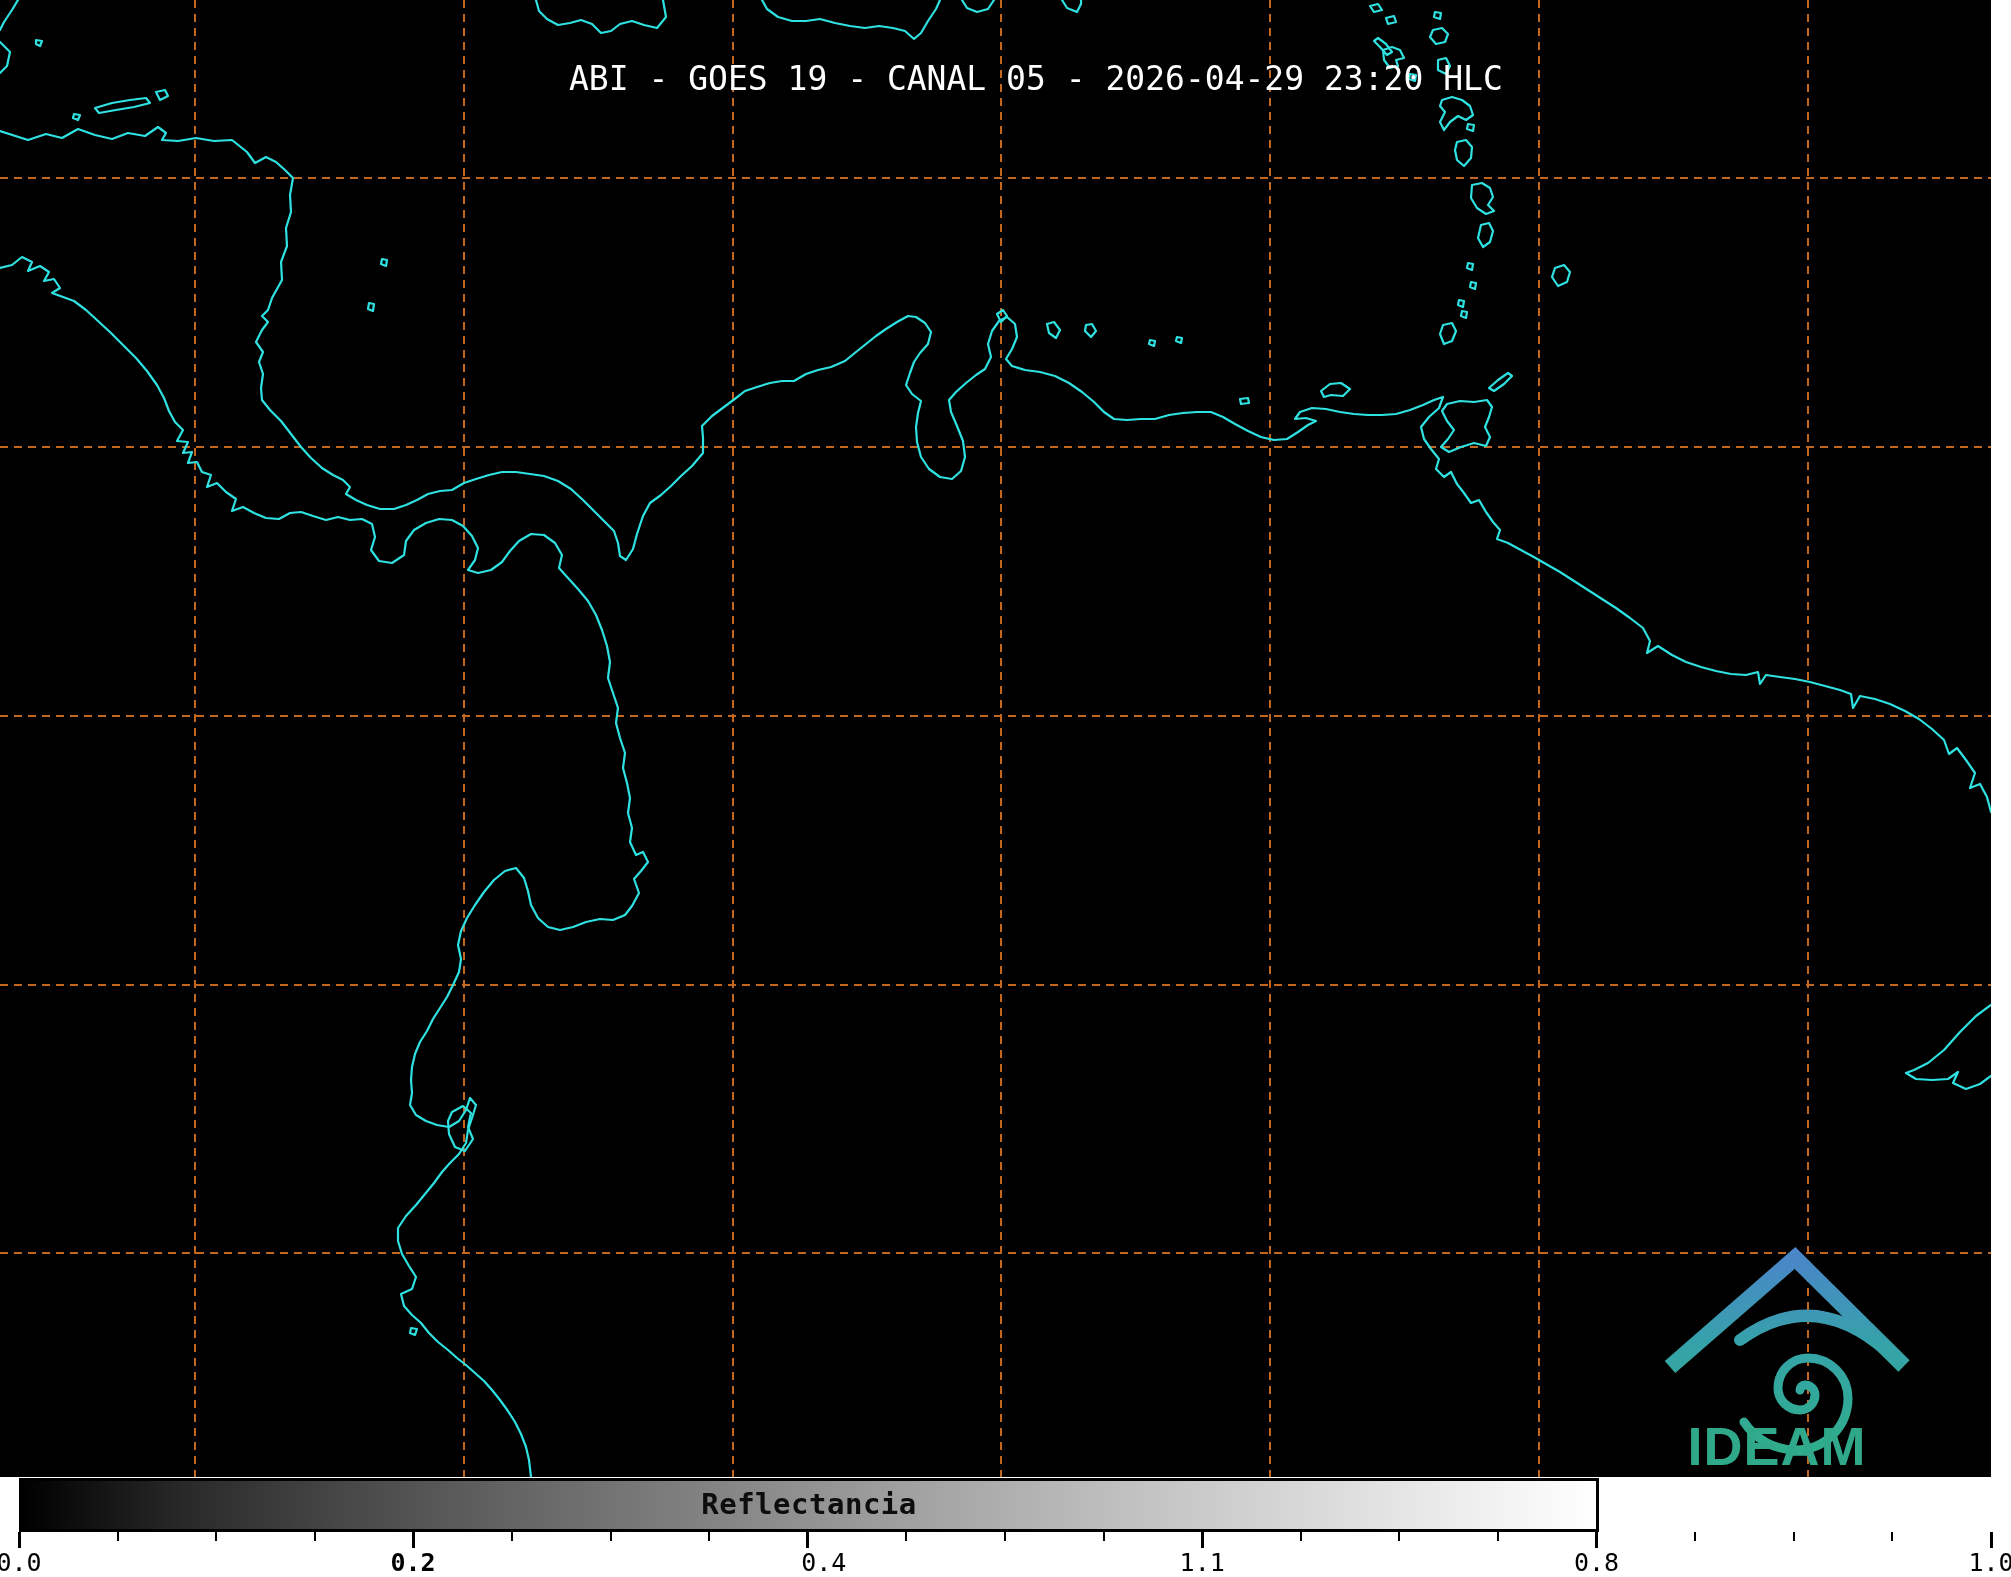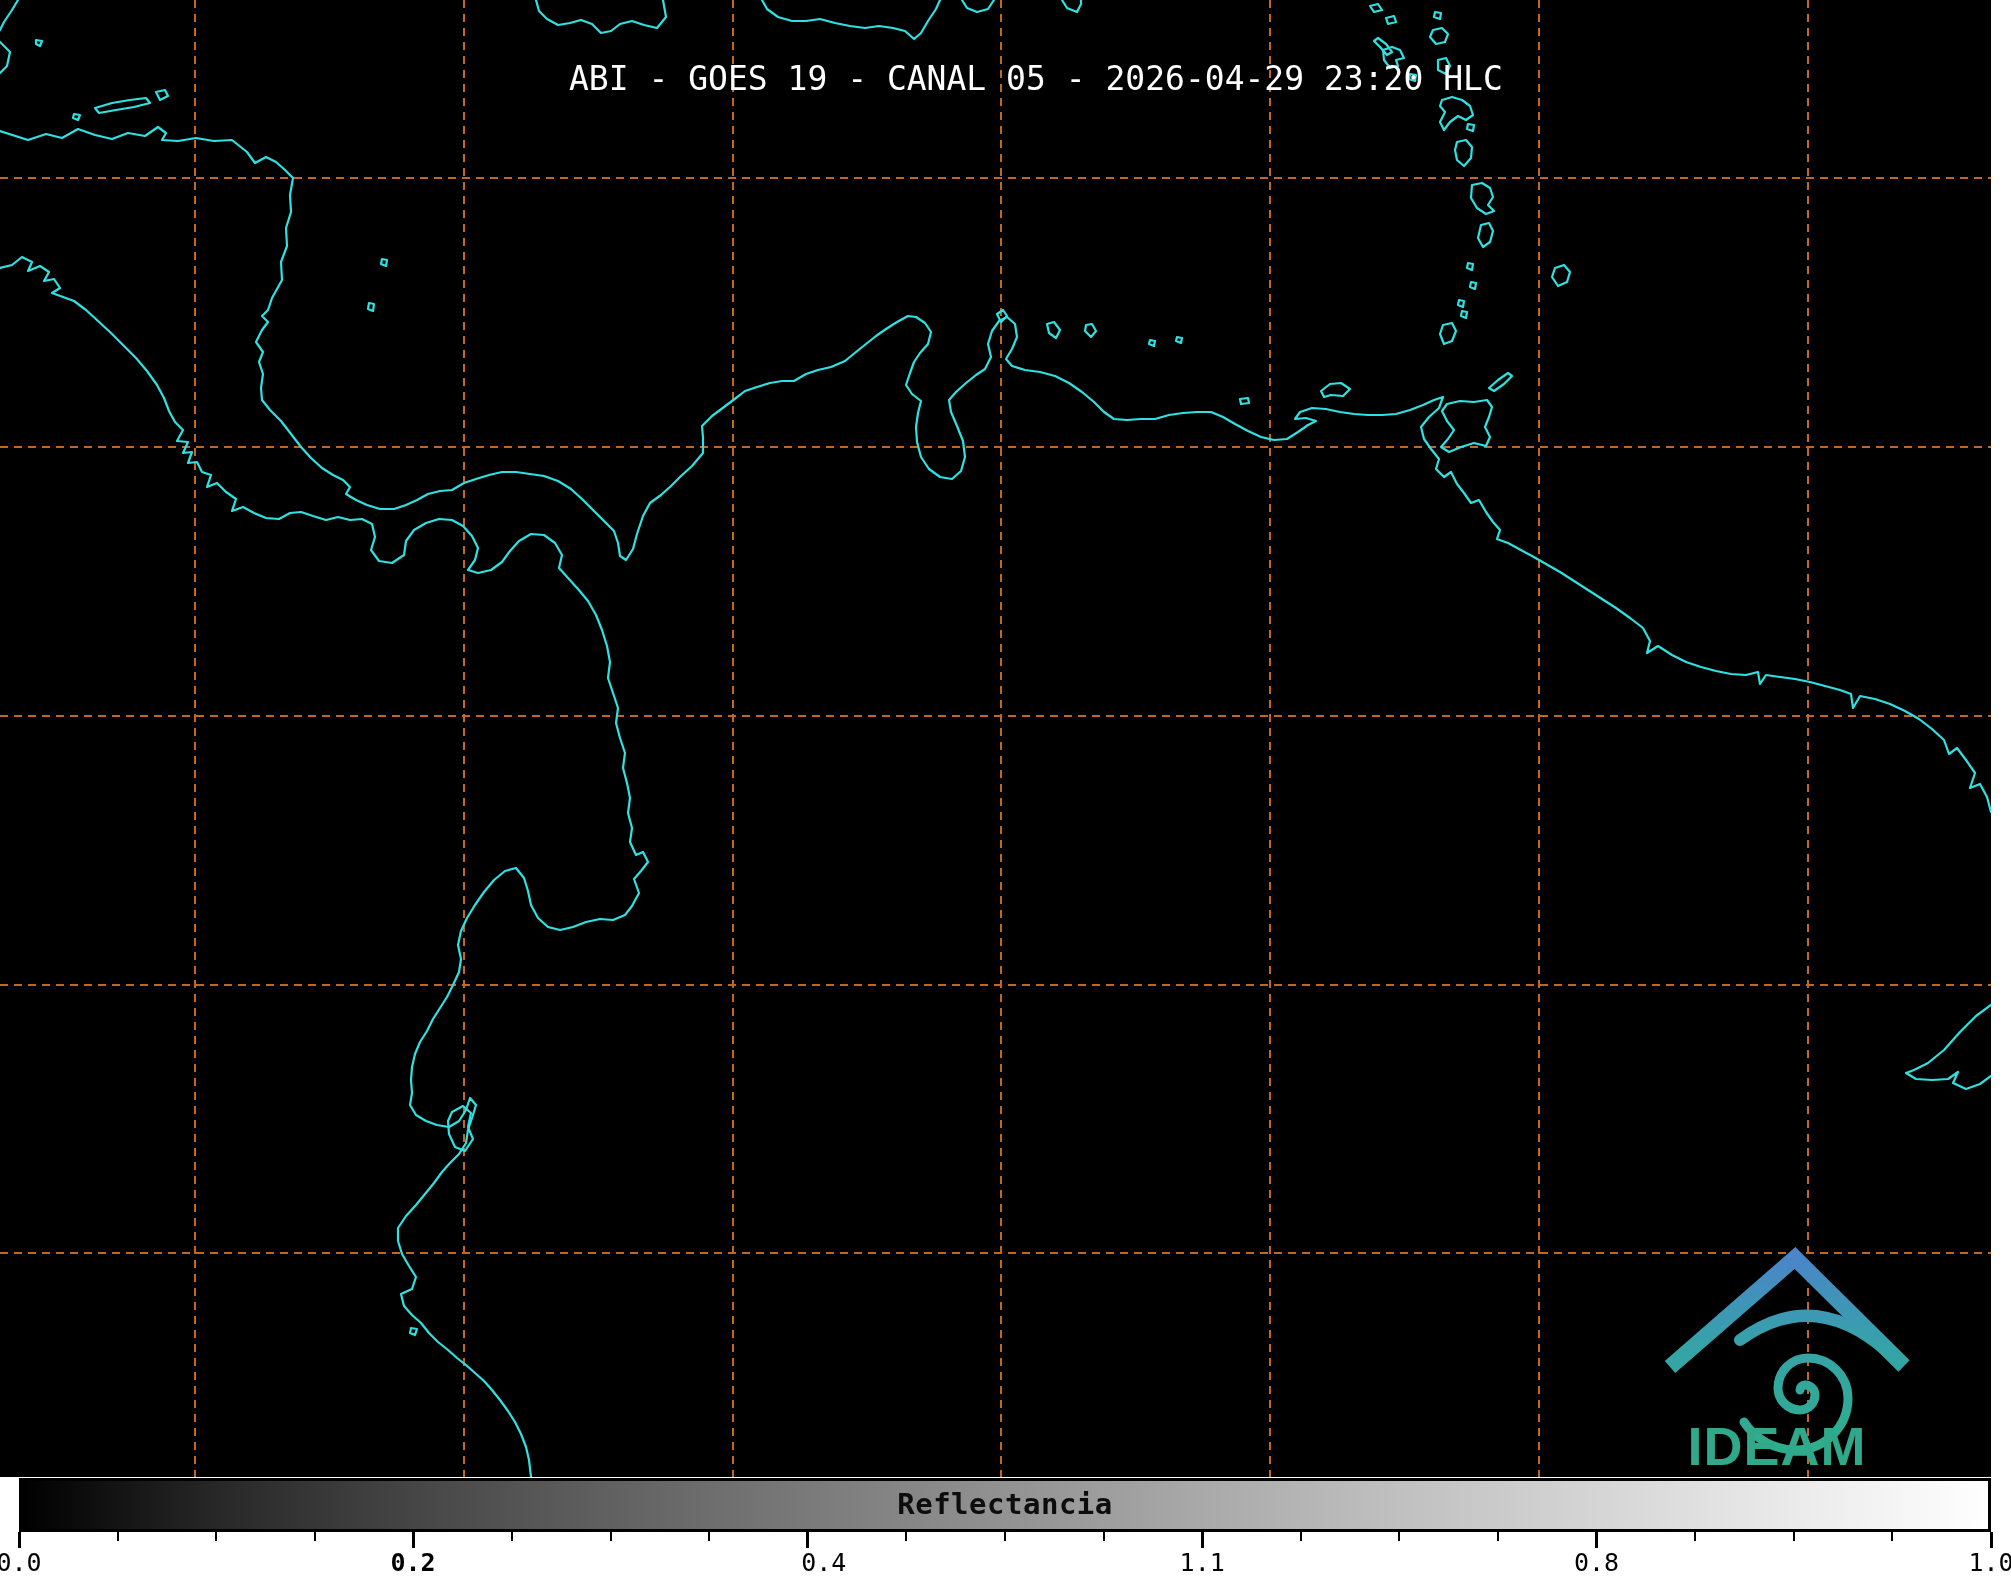--- a/index.html
+++ b/index.html
@@ -3,21 +3,21 @@
 <meta charset="utf-8">
 <style>
   html,body{margin:0;padding:0;background:#666;}
   .stage{position:relative;width:2011px;height:1577px;background:#fff;overflow:hidden;
          font-family:"DejaVu Sans Mono",monospace;}
   .map{position:absolute;left:0;top:0;width:1991px;height:1477px;background:var(--mapbg,#000);}
   .maplayer{position:absolute;left:0;top:0;}
   .gridline{stroke:var(--grid,#c2671f);stroke-width:2;stroke-dasharray:8 6;fill:none;}
   .coast{stroke:var(--coast,#2fe1e1);stroke-width:2.2;fill:none;stroke-linejoin:round;stroke-linecap:round;}
   .map-title{position:absolute;left:556px;top:62px;color:var(--titlecol,#fff);font-size:33px;line-height:1;white-space:pre;margin-left:13px;}
-  .colorbar{position:absolute;left:19px;top:1478px;width:1972px;height:54px;box-sizing:border-box;
+  .colorbar{position:absolute;left:19px;top:1478px;width:1580px;height:54px;box-sizing:border-box;
             border:3px solid #000;
             background:linear-gradient(90deg,#000 0%,#282828 10%,#464646 20%,#616161 30%,#7a7a7a 40%,
                        #929292 50%,#a9a9a9 60%,#c0c0c0 70%,#d5d5d5 80%,#eaeaea 90%,#fff 100%);}
   .cb-label{position:absolute;left:50%;top:50%;transform:translate(-50%,-52%);
             font-weight:bold;font-size:29px;color:#0d0d0d;letter-spacing:0.5px;}
   .tick{position:absolute;background:#000;}
   .tick-label{position:absolute;top:1548px;transform:translateX(-50%);font-size:25px;color:#000;white-space:pre;}
   .logo-text{font-family:"Liberation Sans",sans-serif;font-weight:bold;font-size:54px;letter-spacing:1px;}
 </style>
 </head>

